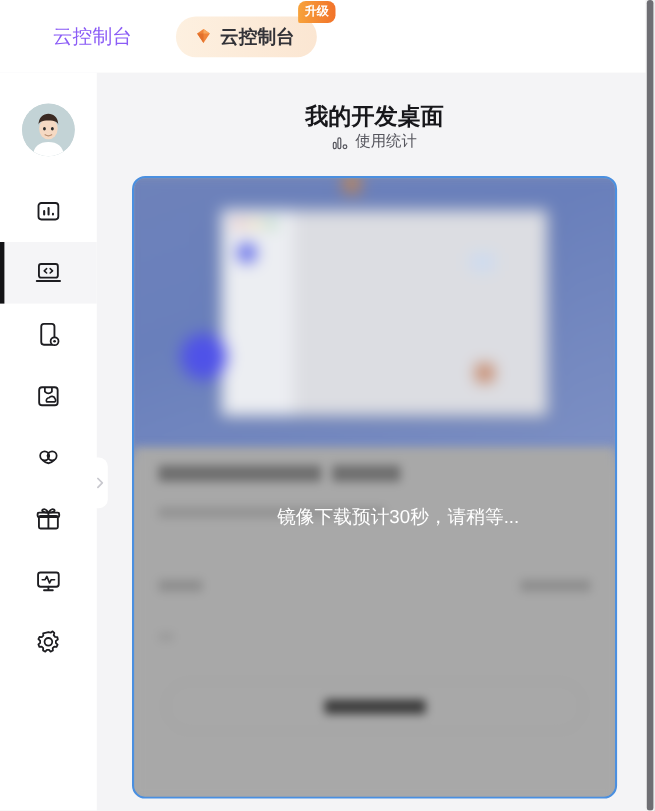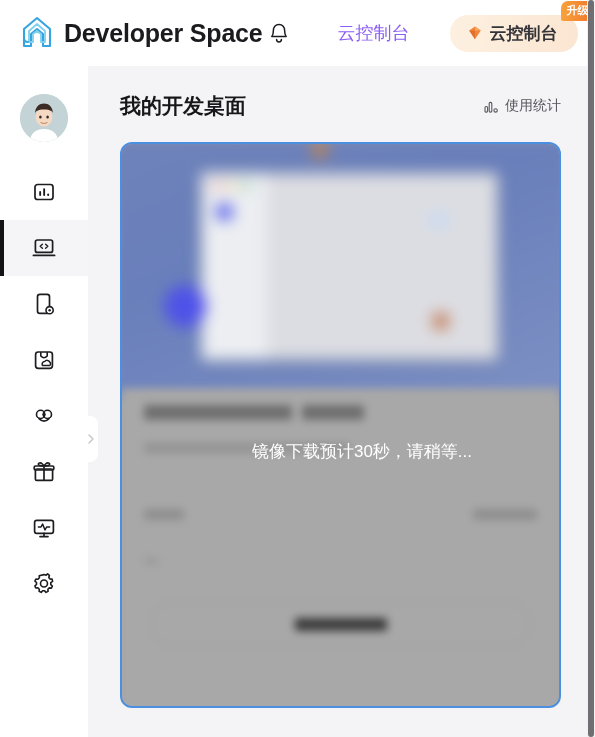--- a/index.html
+++ b/index.html
@@ -178,20 +178,21 @@
     height: 671px;
     background: #f4f4f6;
     overflow: hidden;
   }
 
   .page-head {
     display: flex;
     align-items: center;
     justify-content: space-between;
     padding: 26px 26px 0 32px;
+    flex-direction: column;
   }
 
   .page-title {
     font-size: 21px;
     font-weight: bold;
     color: #17171b;
     white-space: nowrap;
   }
 
   .stats-link {
@@ -383,36 +384,20 @@
     cursor: pointer;
   }
 </style>
 </head>
 <body>
 
 <div id="app">
 
   <div class="header">
 
-    <div class="brand">
-      <span class="logo-icon">
-        <svg viewBox="0 0 42 42" xmlns="http://www.w3.org/2000/svg">
-          <path d="M21 6 L34 17 L34 34 L27 34 L27 22 L21 17 L15 22 L15 34 L8 34 L8 17 Z" fill="none" stroke="#35a4e0" stroke-width="2.1" stroke-linejoin="round"></path>
-          <path d="M21 12 L29 19 L29 30 L25 30 L25 22 L21 19 L17 22 L17 30 L13 30 L13 19 Z" fill="none" stroke="#7fd0ee" stroke-width="1.8" stroke-linejoin="round"></path>
-          <path d="M12 30 Q8 30 8 26" fill="none" stroke="#35a4e0" stroke-width="2" stroke-linecap="round"></path>
-        </svg>
-      </span>
-      <span class="brand-name">Developer Space</span>
-      <span class="bell-icon">
-        <svg viewBox="0 0 22 24" xmlns="http://www.w3.org/2000/svg">
-          <path d="M11 3.4 C7.4 3.4 5.4 6.1 5.4 9.2 C5.4 13.6 3.8 15.6 3.8 15.6 L18.2 15.6 C18.2 15.6 16.6 13.6 16.6 9.2 C16.6 6.1 14.6 3.4 11 3.4 Z" fill="none" stroke="#1b1b1f" stroke-width="1.5" stroke-linejoin="round"></path>
-          <path d="M8.6 18.6 C8.6 20 9.7 21 11 21 C12.3 21 13.4 20 13.4 18.6" fill="none" stroke="#1b1b1f" stroke-width="1.5" stroke-linecap="round"></path>
-        </svg>
-      </span>
-    </div>
 
     <div class="nav-console">云控制台</div>
 
     <div class="member-wrap">
       <div class="member-badge">
         <span class="diamond-icon">
           <svg viewBox="0 0 18 18" xmlns="http://www.w3.org/2000/svg">
             <path d="M3.2 6.4 L9 2.4 L14.8 6.4 L9 15.2 Z" fill="#f0843a"></path>
             <path d="M3.2 6.4 L9 6.4 L9 15.2 Z" fill="#e2702b"></path>
             <path d="M9 2.4 L14.8 6.4 L9 6.4 Z" fill="#f8a75e"></path>

